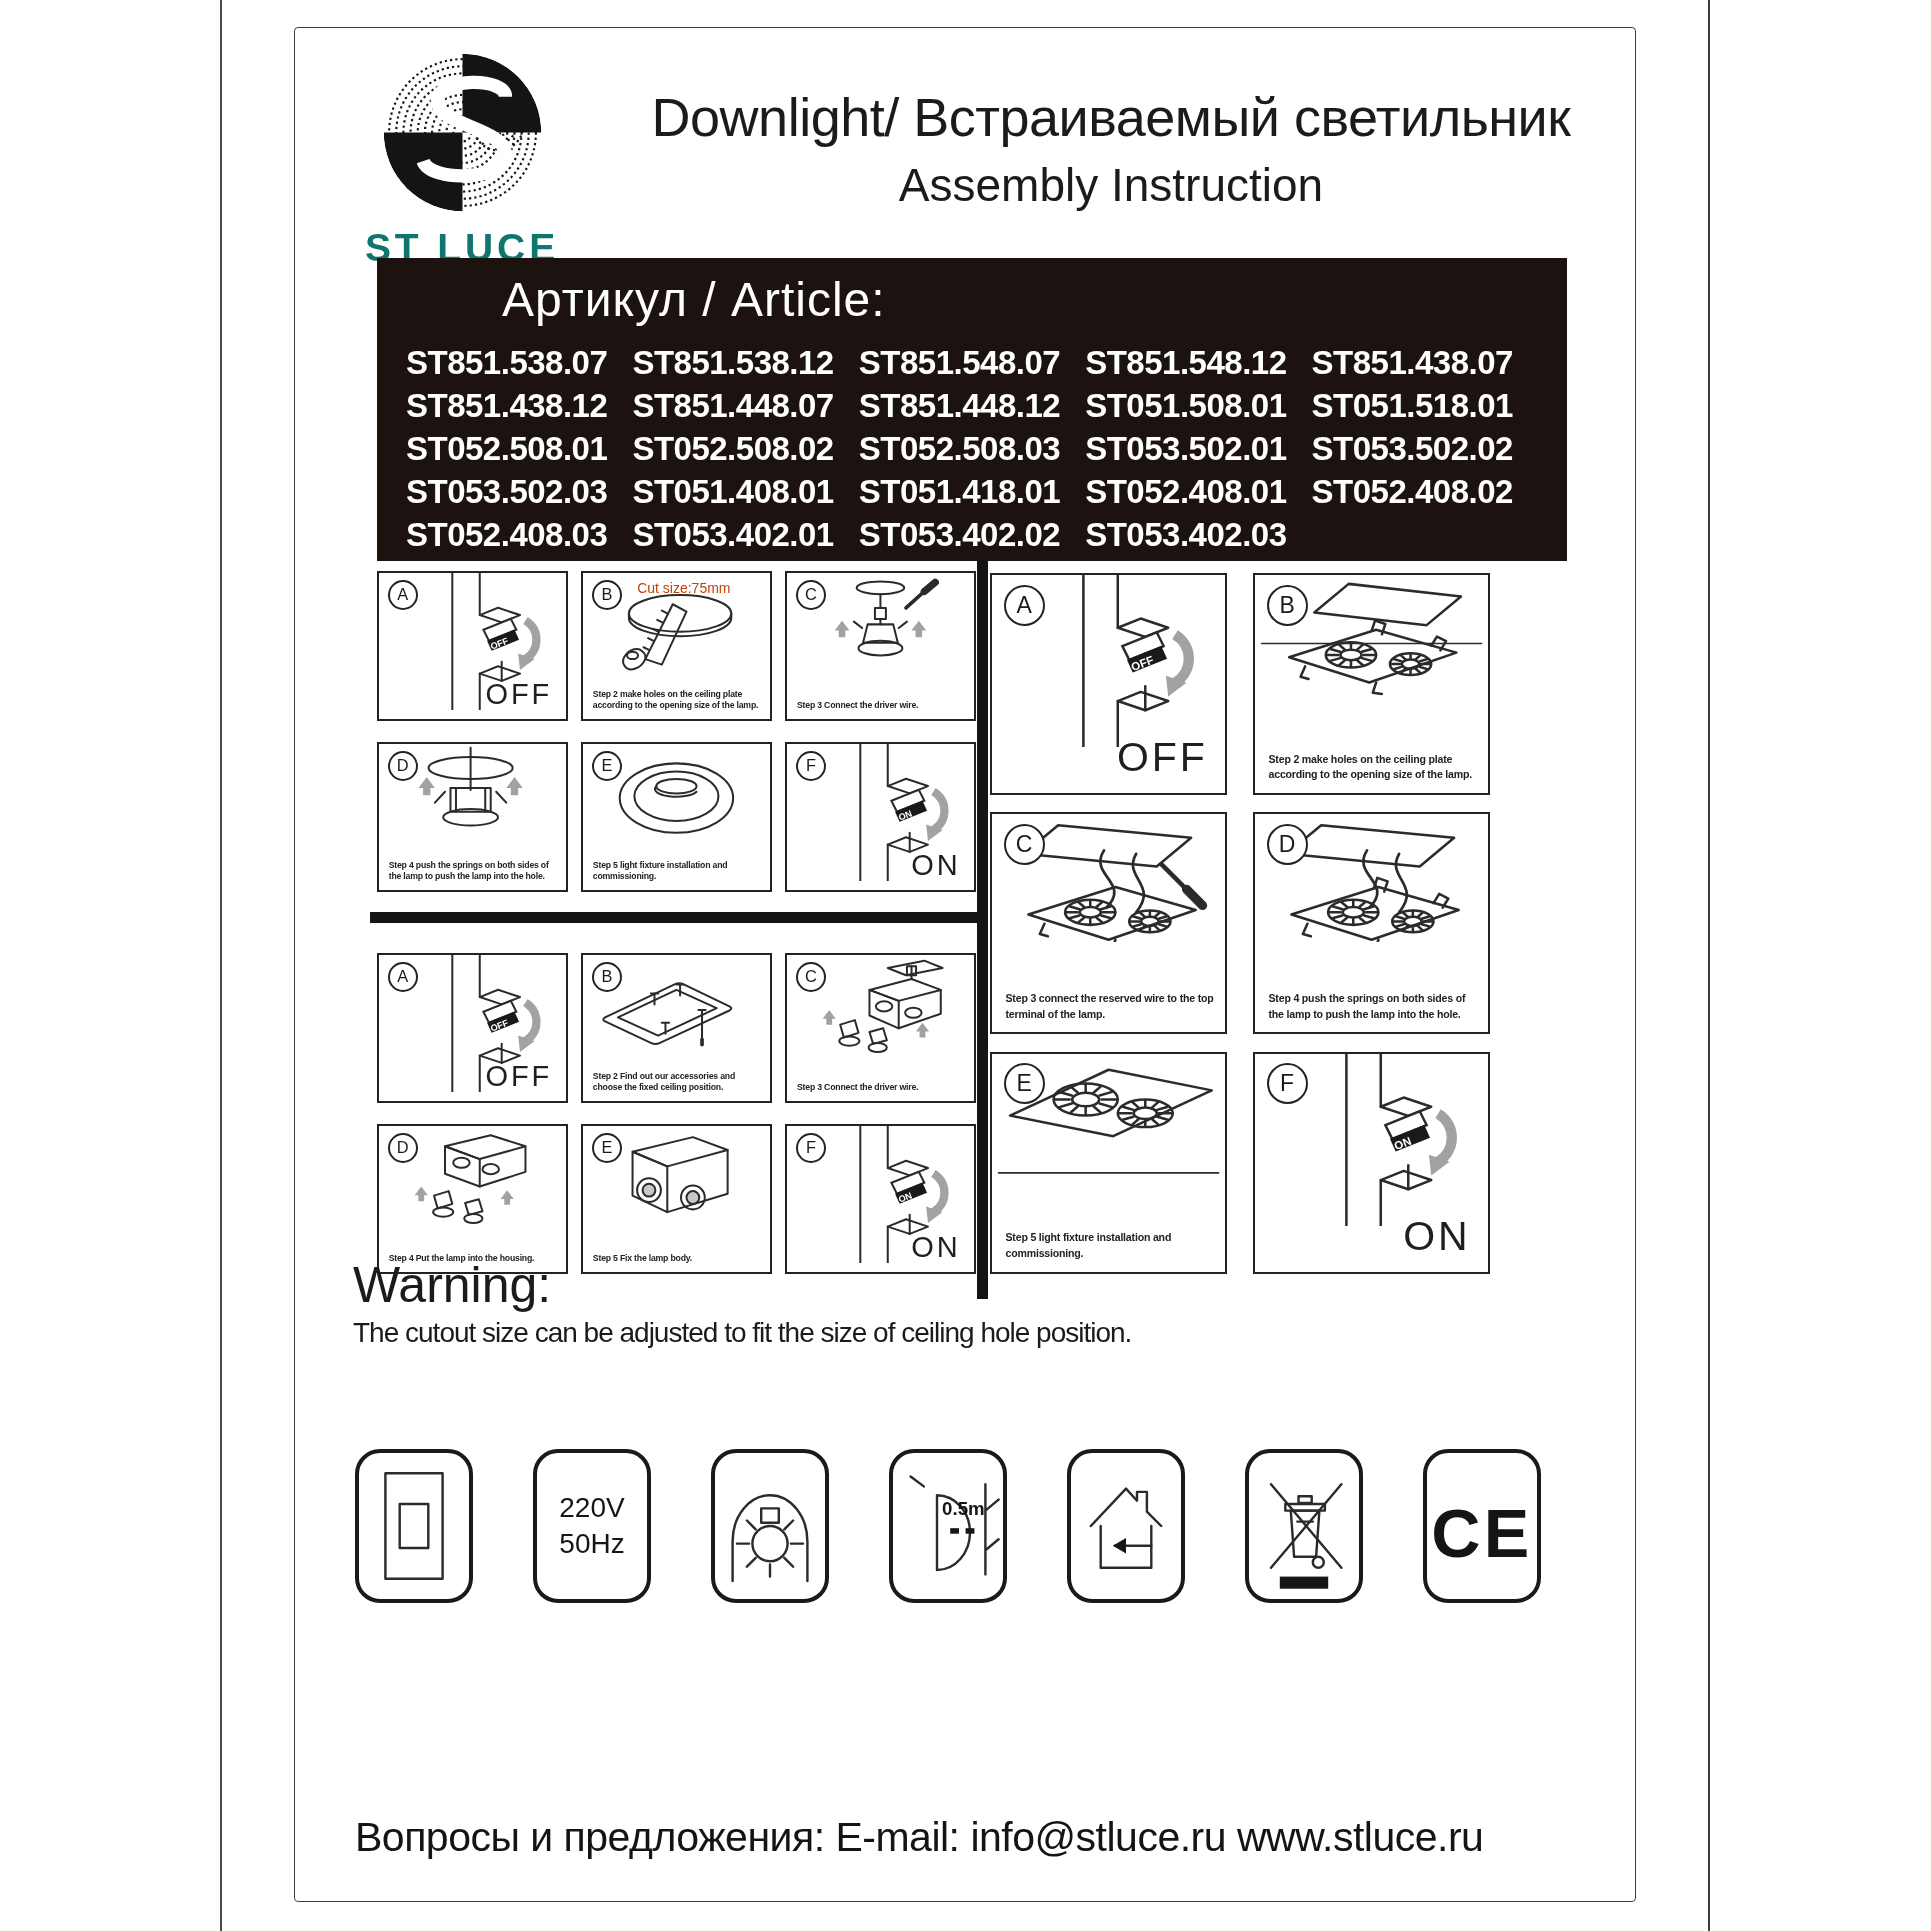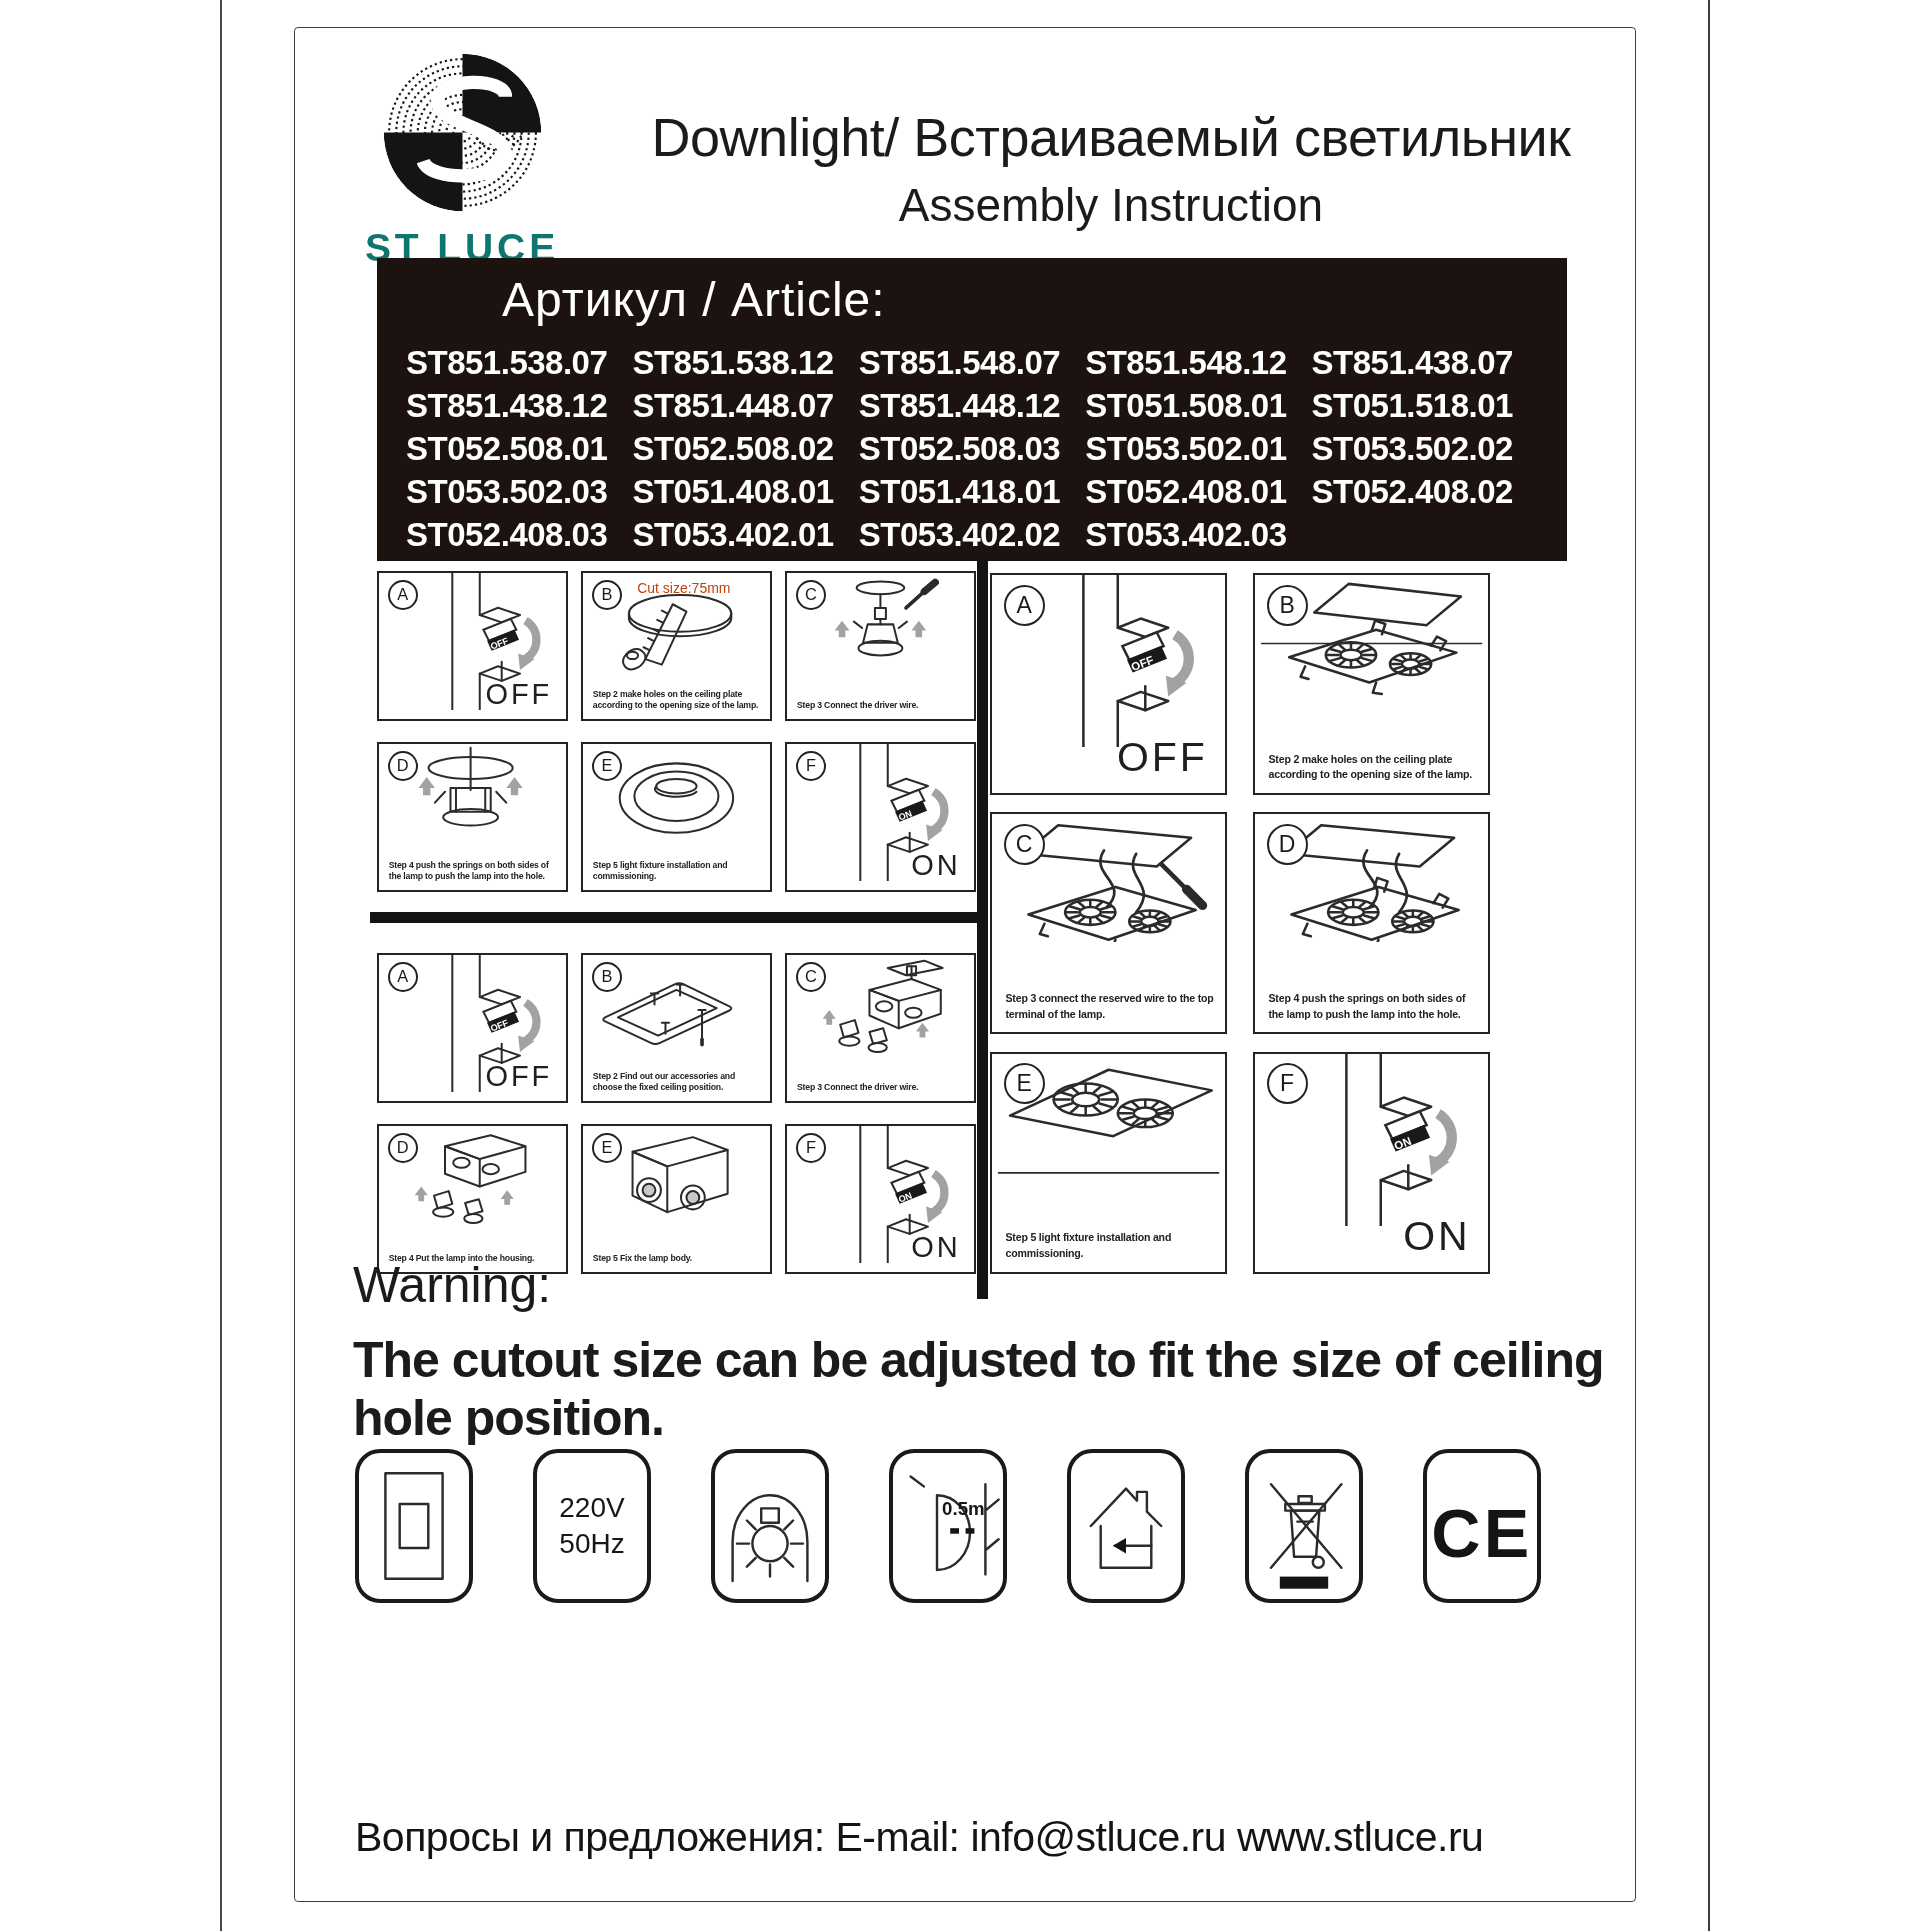--- a/index.html
+++ b/index.html
@@ -7,21 +7,21 @@
         font-family:"Liberation Sans",sans-serif;color:#1b1b1b;}
   .scanline{position:absolute;top:0;bottom:0;width:1.9px;background:#4a4a4a;}
   .scanline.left{left:220px;}
   .scanline.right{left:1708px;background:#3c3c3c;}
   .frame{position:absolute;left:294px;top:27px;width:1342px;height:1875px;
          border:1.9px solid #3e3e3e;border-radius:3.9px;background:#fff;box-sizing:border-box;}
 
   
   .brand{position:absolute;left:56px;top:15.4px;width:222px;text-align:center;}
   .brand-name{margin-top:0px;font-size:39px;font-weight:bold;letter-spacing:3.9px;color:#0f766e;}
-  .titles{position:absolute;left:290px;top:58px;width:1052px;text-align:center;margin-top:20px;}
+  .titles{position:absolute;left:290px;top:58px;width:1052px;text-align:center;}
   .title1{font-size:54px;color:#1b1b1b;letter-spacing:-0.5px;}
   .title2{font-size:46px;margin-top:9.7px;}
 
   
   .article-box{position:absolute;left:82px;top:230px;width:1190px;height:303px;background:#1c1310;
                color:#fff;padding:13.5px 29px;box-sizing:border-box;}
   .article-heading{font-size:48px;margin-left:96px;letter-spacing:1px;}
   #article-rows{margin-top:14px;}
   .article-row{display:grid;grid-template-columns:repeat(5,1fr);line-height:43px;}
   .article-code{font-size:33px;font-weight:bold;letter-spacing:-0.5px;white-space:nowrap;}
@@ -51,21 +51,21 @@
   .biglabel{position:absolute;right:13.5px;bottom:7.7px;font-size:29px;letter-spacing:2.9px;color:#1f1f1f;}
   .lg .biglabel{font-size:41px;right:17.4px;bottom:11.6px;}
   .cutsize{position:absolute;top:6.8px;left:54px;font-size:14px;color:#c2410c;}
 
   svg .ln{stroke:#2b2b2b;stroke-width:2.2;fill:none;stroke-linecap:round;stroke-linejoin:round;}
   svg text{font-family:"Liberation Sans",sans-serif;}
 
   
   .warning{position:absolute;left:58px;top:1228px;width:1284px;}
   .warning-heading{font-size:50px;}
-  .warning-text{font-size:50px;margin-top:17px;letter-spacing:-1px;font-weight:bold;}
+  .warning-text{font-size:28px;margin-top:3px;letter-spacing:-1px;}
 
   
   .icons-row{position:absolute;display:flex;gap:60px;}
   .icons-row.row1{left:60px;top:1421px;}
   .icons-row.row2{left:60px;top:1588px;}
   .icon-box{position:relative;width:118px;height:154px;border:4.8px solid #1a1a1a;
             border-radius:25px;background:#fff;box-sizing:border-box;}
   .icon-box.sq{width:131px;height:131px;border-width:5.8px;border-radius:23px;}
   .icon-box svg{position:absolute;inset:0;width:100%;height:100%;}
   .icon-text2{position:absolute;inset:0;display:flex;flex-direction:column;align-items:center;

